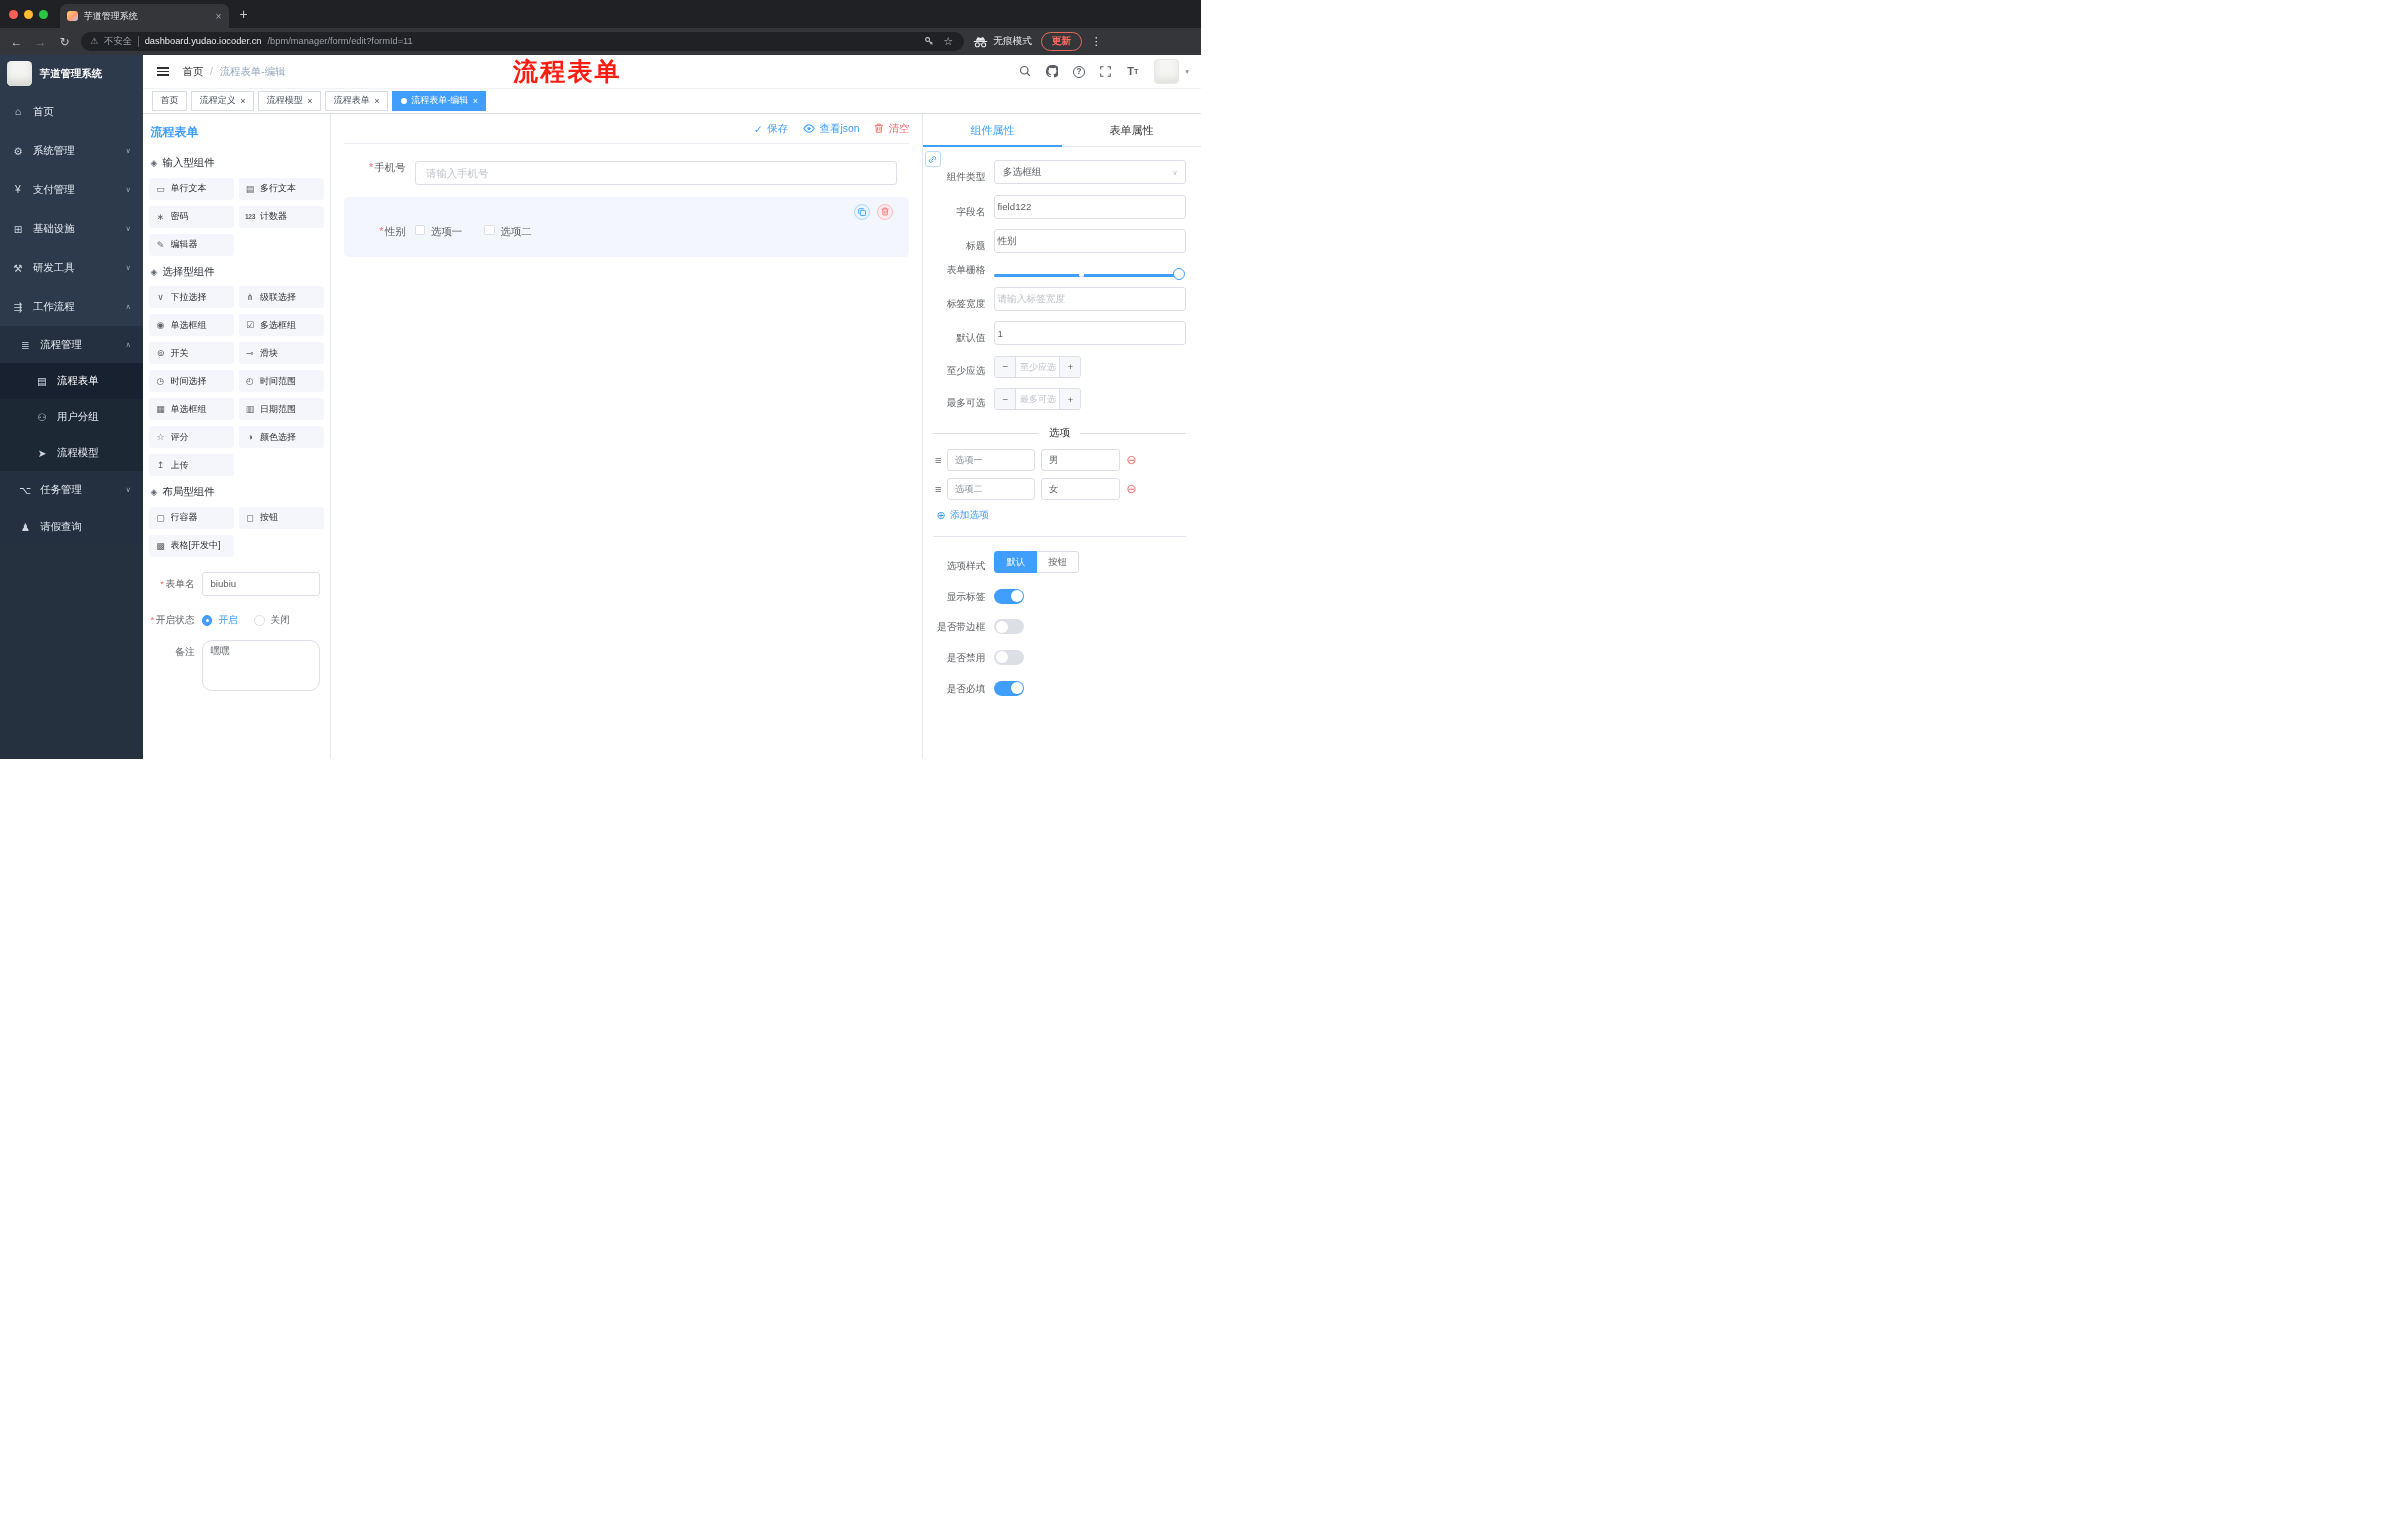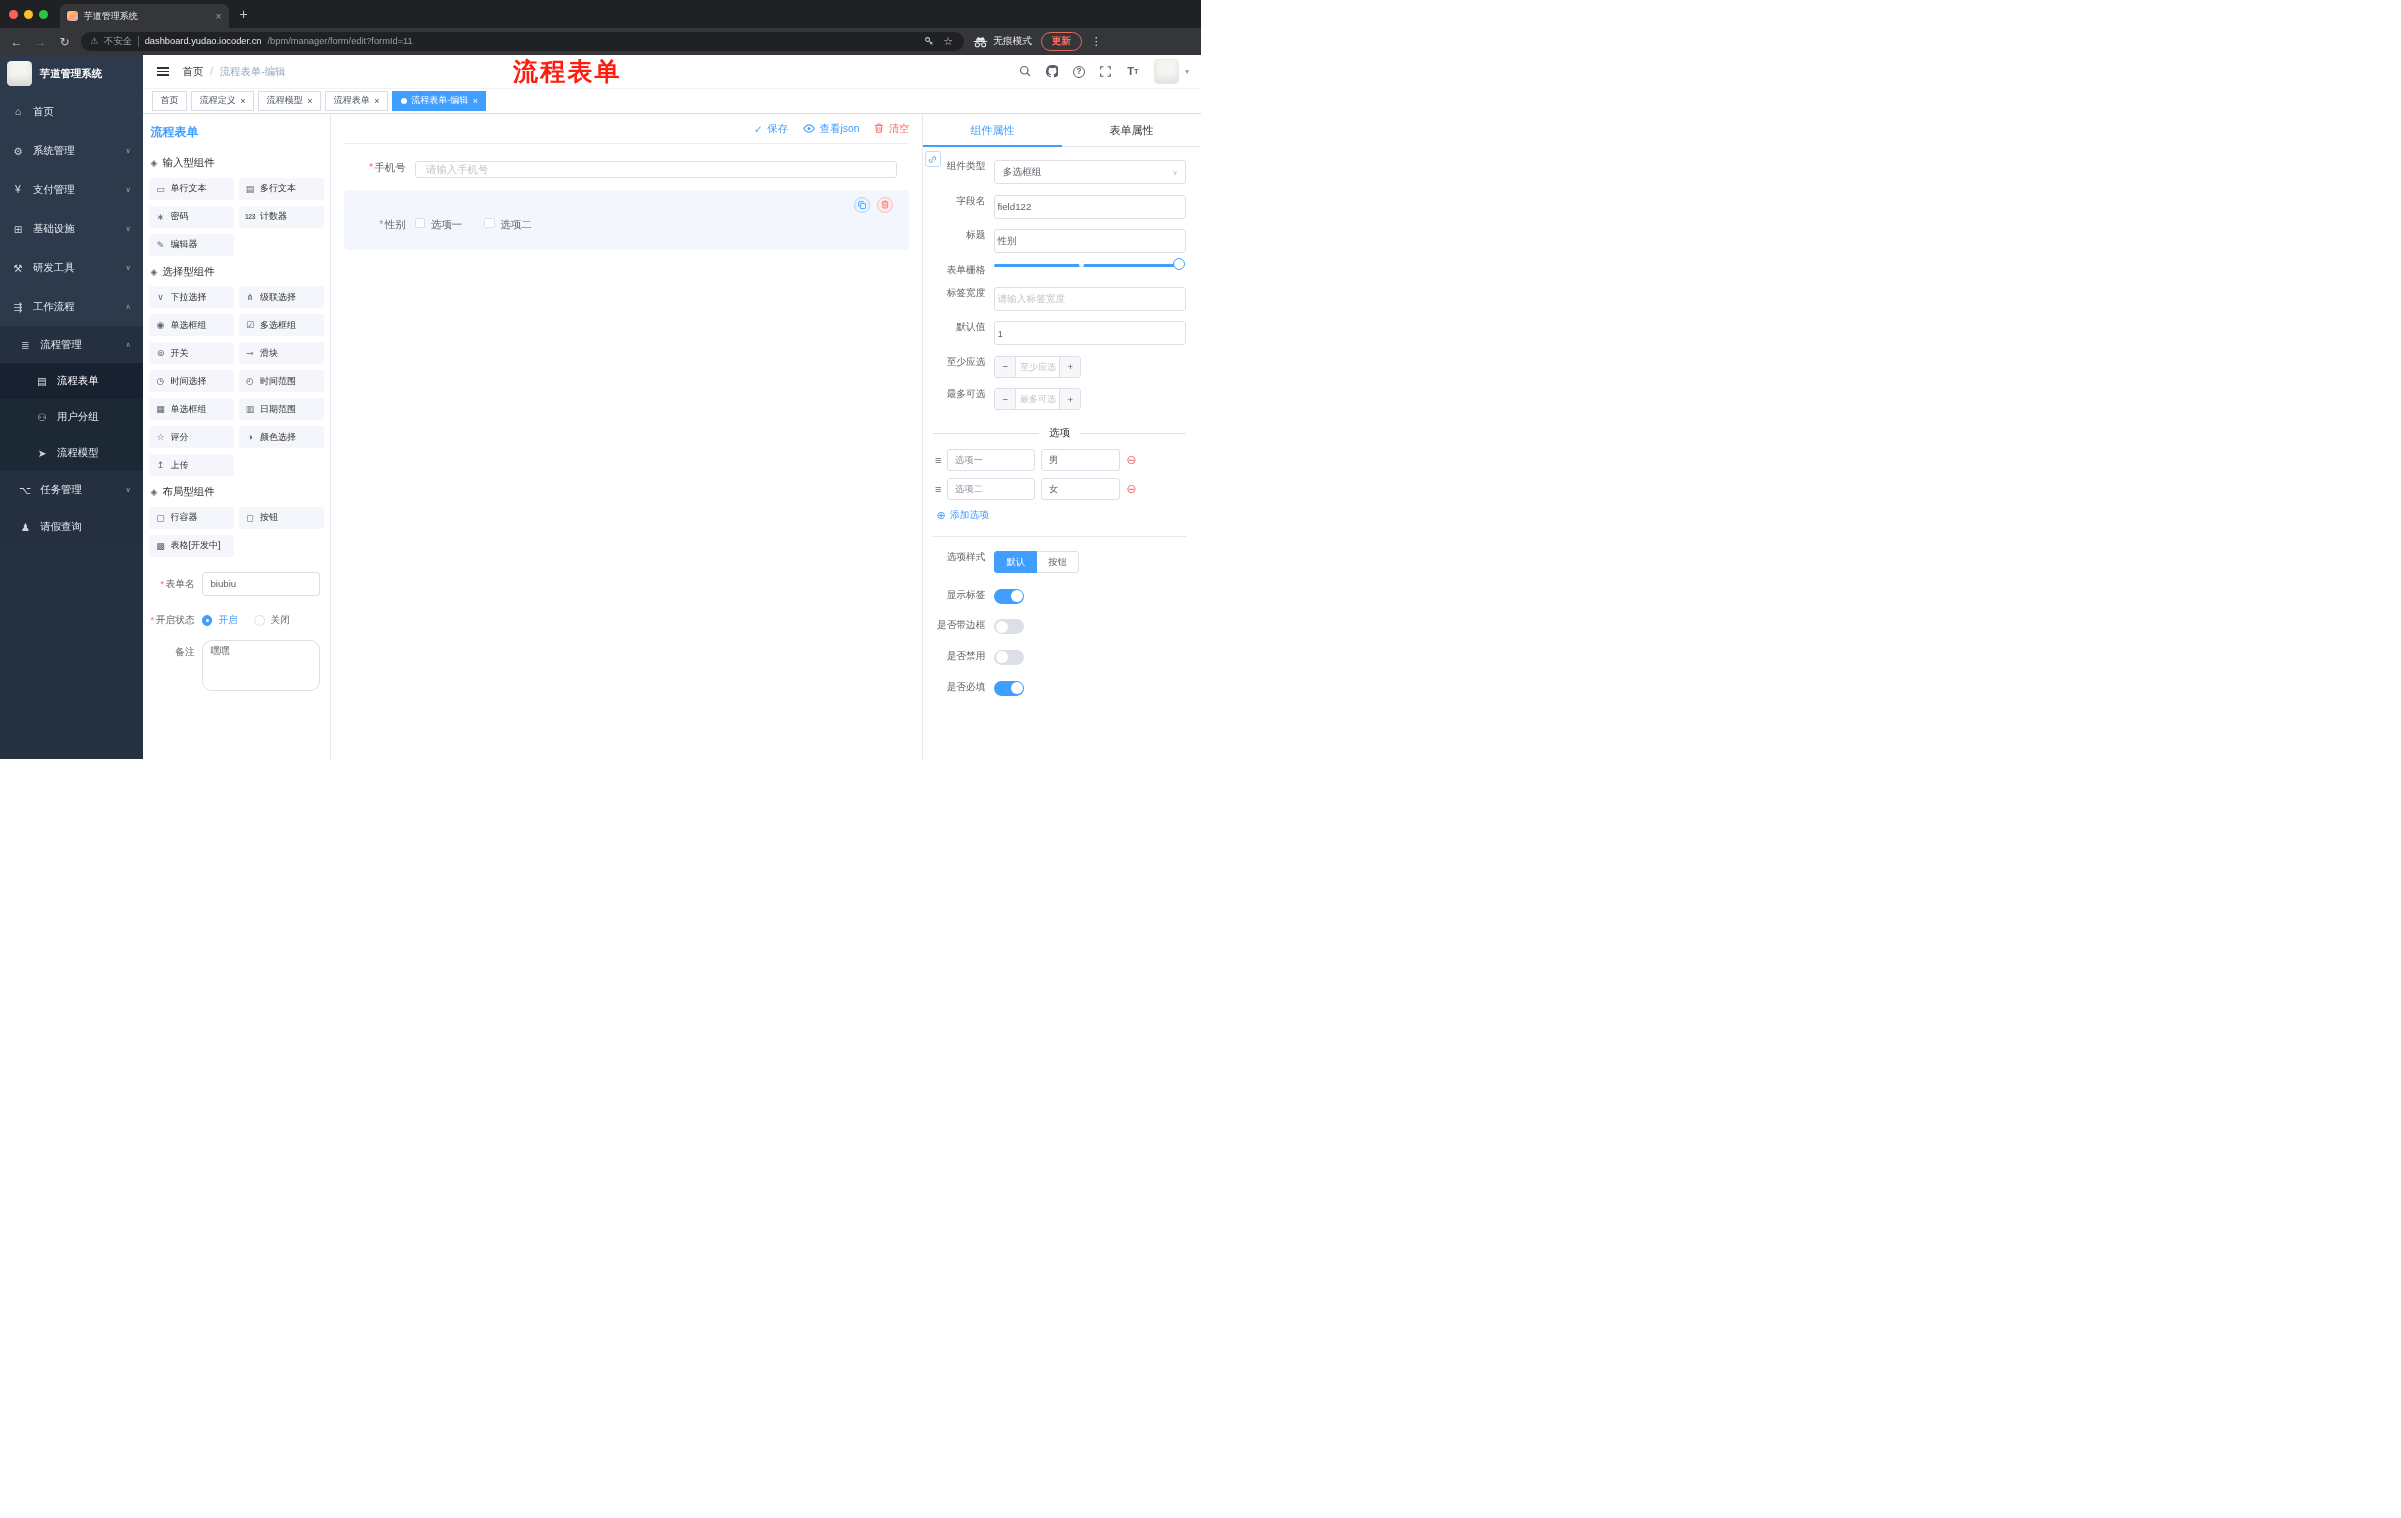--- a/index.html
+++ b/index.html
@@ -118,42 +118,42 @@
 
   
   .canvas { flex: 1; min-width: 0; display: flex; flex-direction: column; padding: 0 12.6px; }
   .canvas-toolbar { height: 30px; flex: none; display: flex; align-items: center; justify-content: flex-end;
                     gap: 15px; border-bottom: 0.7px solid #eceef3; font-size: 10.4px; }
   .tool { display: flex; align-items: center; gap: 4.5px; color: #409eff; cursor: pointer; }
   .tool.danger { color: #f56c6c; }
   .canvas-body { padding-top: 17px; display: flex; flex-direction: column; gap: 9px; }
   .frow { display: flex; align-items: flex-start; }
   .frow-label { width: 71px; flex: none; text-align: right; padding-right: 9px; font-size: 10.4px; color: #606266; white-space: nowrap; }
-  .big-input { flex: 1; height: 17px; border: 0.7px solid #dcdfe6; border-radius: 3px; padding: 0 10.4px;
+  .big-input { flex: 1; height: 24px; border: 0.7px solid #dcdfe6; border-radius: 3px; padding: 0 10.4px;
                font-size: 10.4px; color: #606266; outline: none; margin-right: 12px; background: #fff; font-family: inherit; }
   .big-input::placeholder { color: #c0c4cc; }
   .selected-widget { position: relative; background: #f4f6fe; border-radius: 4.5px; padding: 28px 10.4px 18px 0; margin-top: 3px; }
   .widget-actions { position: absolute; top: 6.7px; right: 16.3px; display: flex; gap: 6.7px; }
   .wab { width: 16.3px; height: 16.3px; border-radius: 50%; display: flex; align-items: center; justify-content: center; }
   .wab.copy { border: 0.7px solid #a9d5ff; background: #eaf4ff; color: #409eff; }
   .wab.del { border: 0.7px solid #ffb9b9; background: #ffeded; color: #f56c6c; }
   .cb { width: 10.4px; height: 10.4px; border: 0.7px solid #dcdfe6; border-radius: 1.5px; background: #fff; flex: none; }
   .cb-lbl { font-size: 10.4px; color: #606266; margin: 0 22px 0 6px; }
 
   
   .props { width: 279px; flex: none; border-left: 0.7px solid #e6e9f0; position: relative; display: flex; flex-direction: column; }
   .props-tabs { height: 33px; flex: none; display: flex; border-bottom: 0.7px solid #e4e7ed; }
   .ptab { flex: 1; display: flex; align-items: center; justify-content: center; font-size: 11px; color: #303133; position: relative; }
   .ptab.active { color: #409eff; }
   .ptab.active::after { content: ""; position: absolute; left: 0; right: 0; bottom: -0.7px; height: 1.5px; background: #409eff; }
   .link-chip { position: absolute; left: 1.5px; top: 37px; width: 16.3px; height: 16.3px; border-radius: 3px;
                background: #fff; border: 0.7px solid #bcdcff; color: #409eff; display: flex; align-items: center;
                justify-content: center; z-index: 5; }
   .props-body { flex: 1; overflow: hidden; padding: 3px 15px 0 10.4px; }
-  .prow { display: flex; align-items: flex-start; margin: 10.4px 0; }
+  .prow { display: flex; align-items: flex-end; margin: 10.4px 0; }
   .plabel { width: 61px; flex: none; text-align: right; padding-right: 9px; font-size: 9.7px; color: #606266; white-space: nowrap; }
   .pctl { flex: 1; display: flex; align-items: center; min-width: 0; }
   .pselect { flex: 1; height: 24px; border: 0.7px solid #dcdfe6; border-radius: 3px; display: flex;
              align-items: center; justify-content: space-between; padding: 0 7.4px; font-size: 9.7px; color: #606266; }
   .chev { color: #c0c4cc; font-size: 7.4px; }
   .pinput { flex: 1; height: 24px; border: 0.7px solid #dcdfe6; border-radius: 3px; padding: 0 2px;
             font-size: 9.7px; color: #606266; outline: none; background: #fff; font-family: inherit; min-width: 0; }
   .pinput::placeholder { color: #c0c4cc; }
 
   .slider { flex: 1; position: relative; height: 3px; border-radius: 1.5px; background: #409eff; margin-right: 7.4px; }

